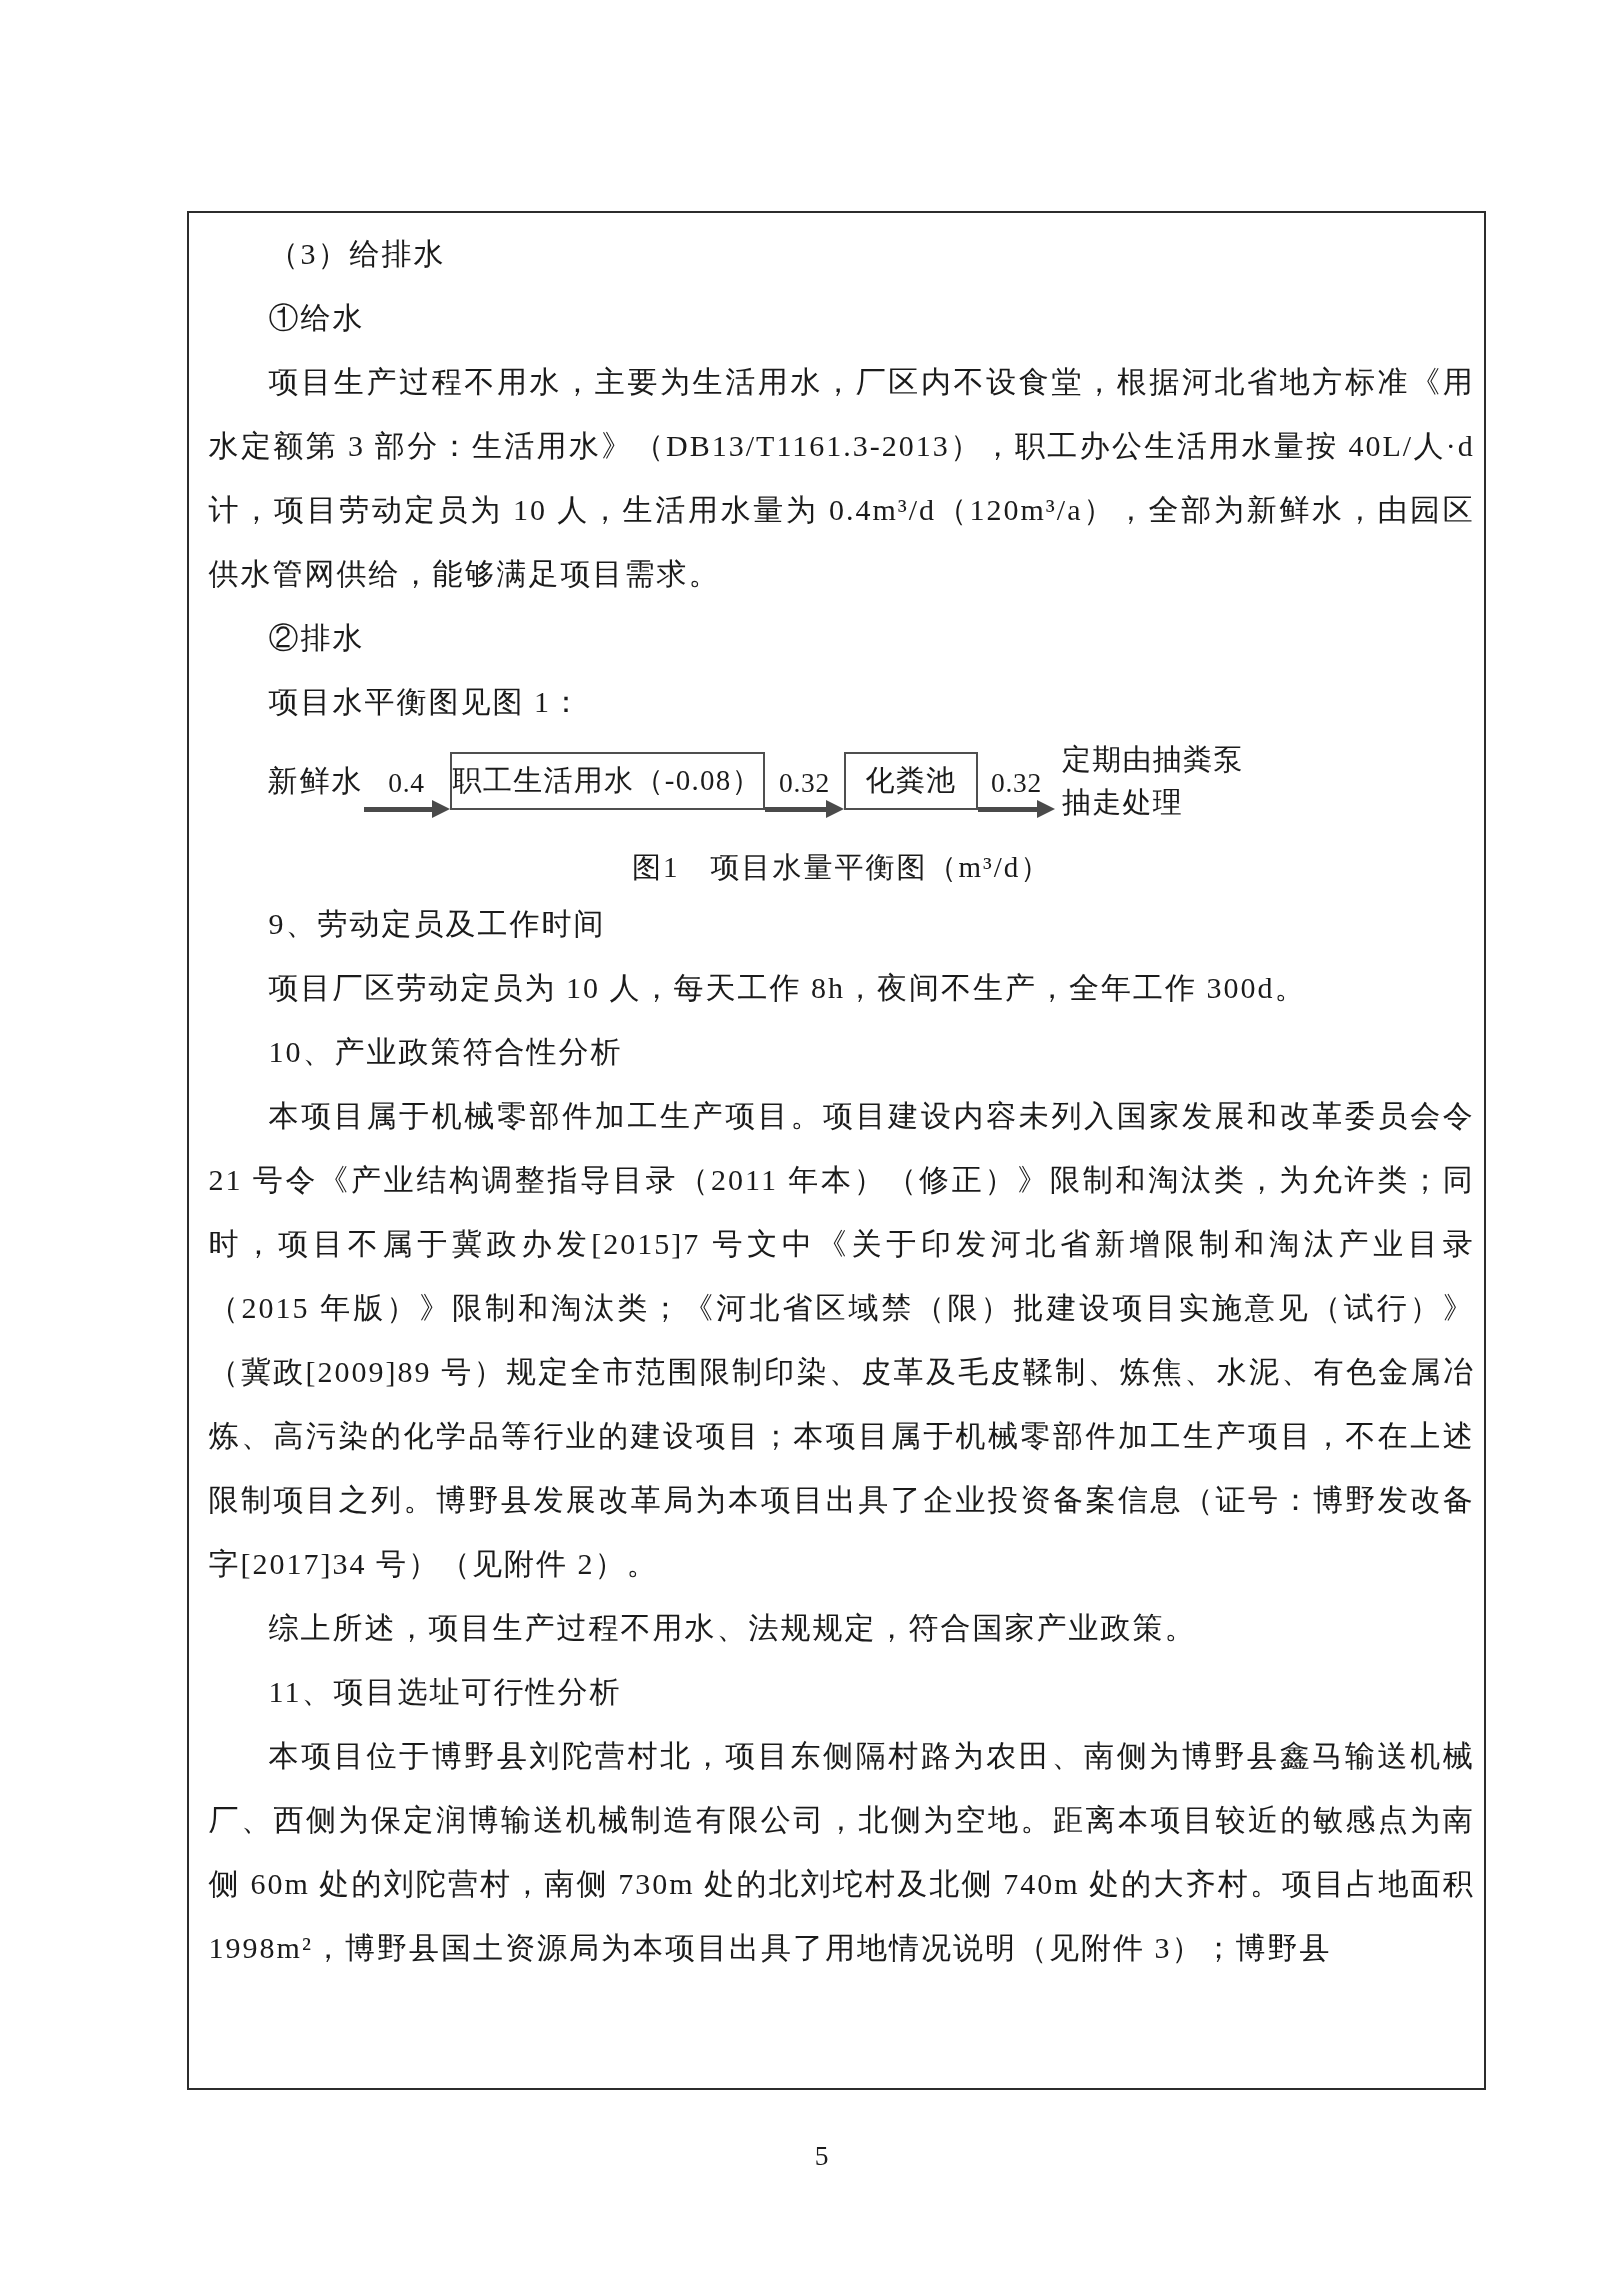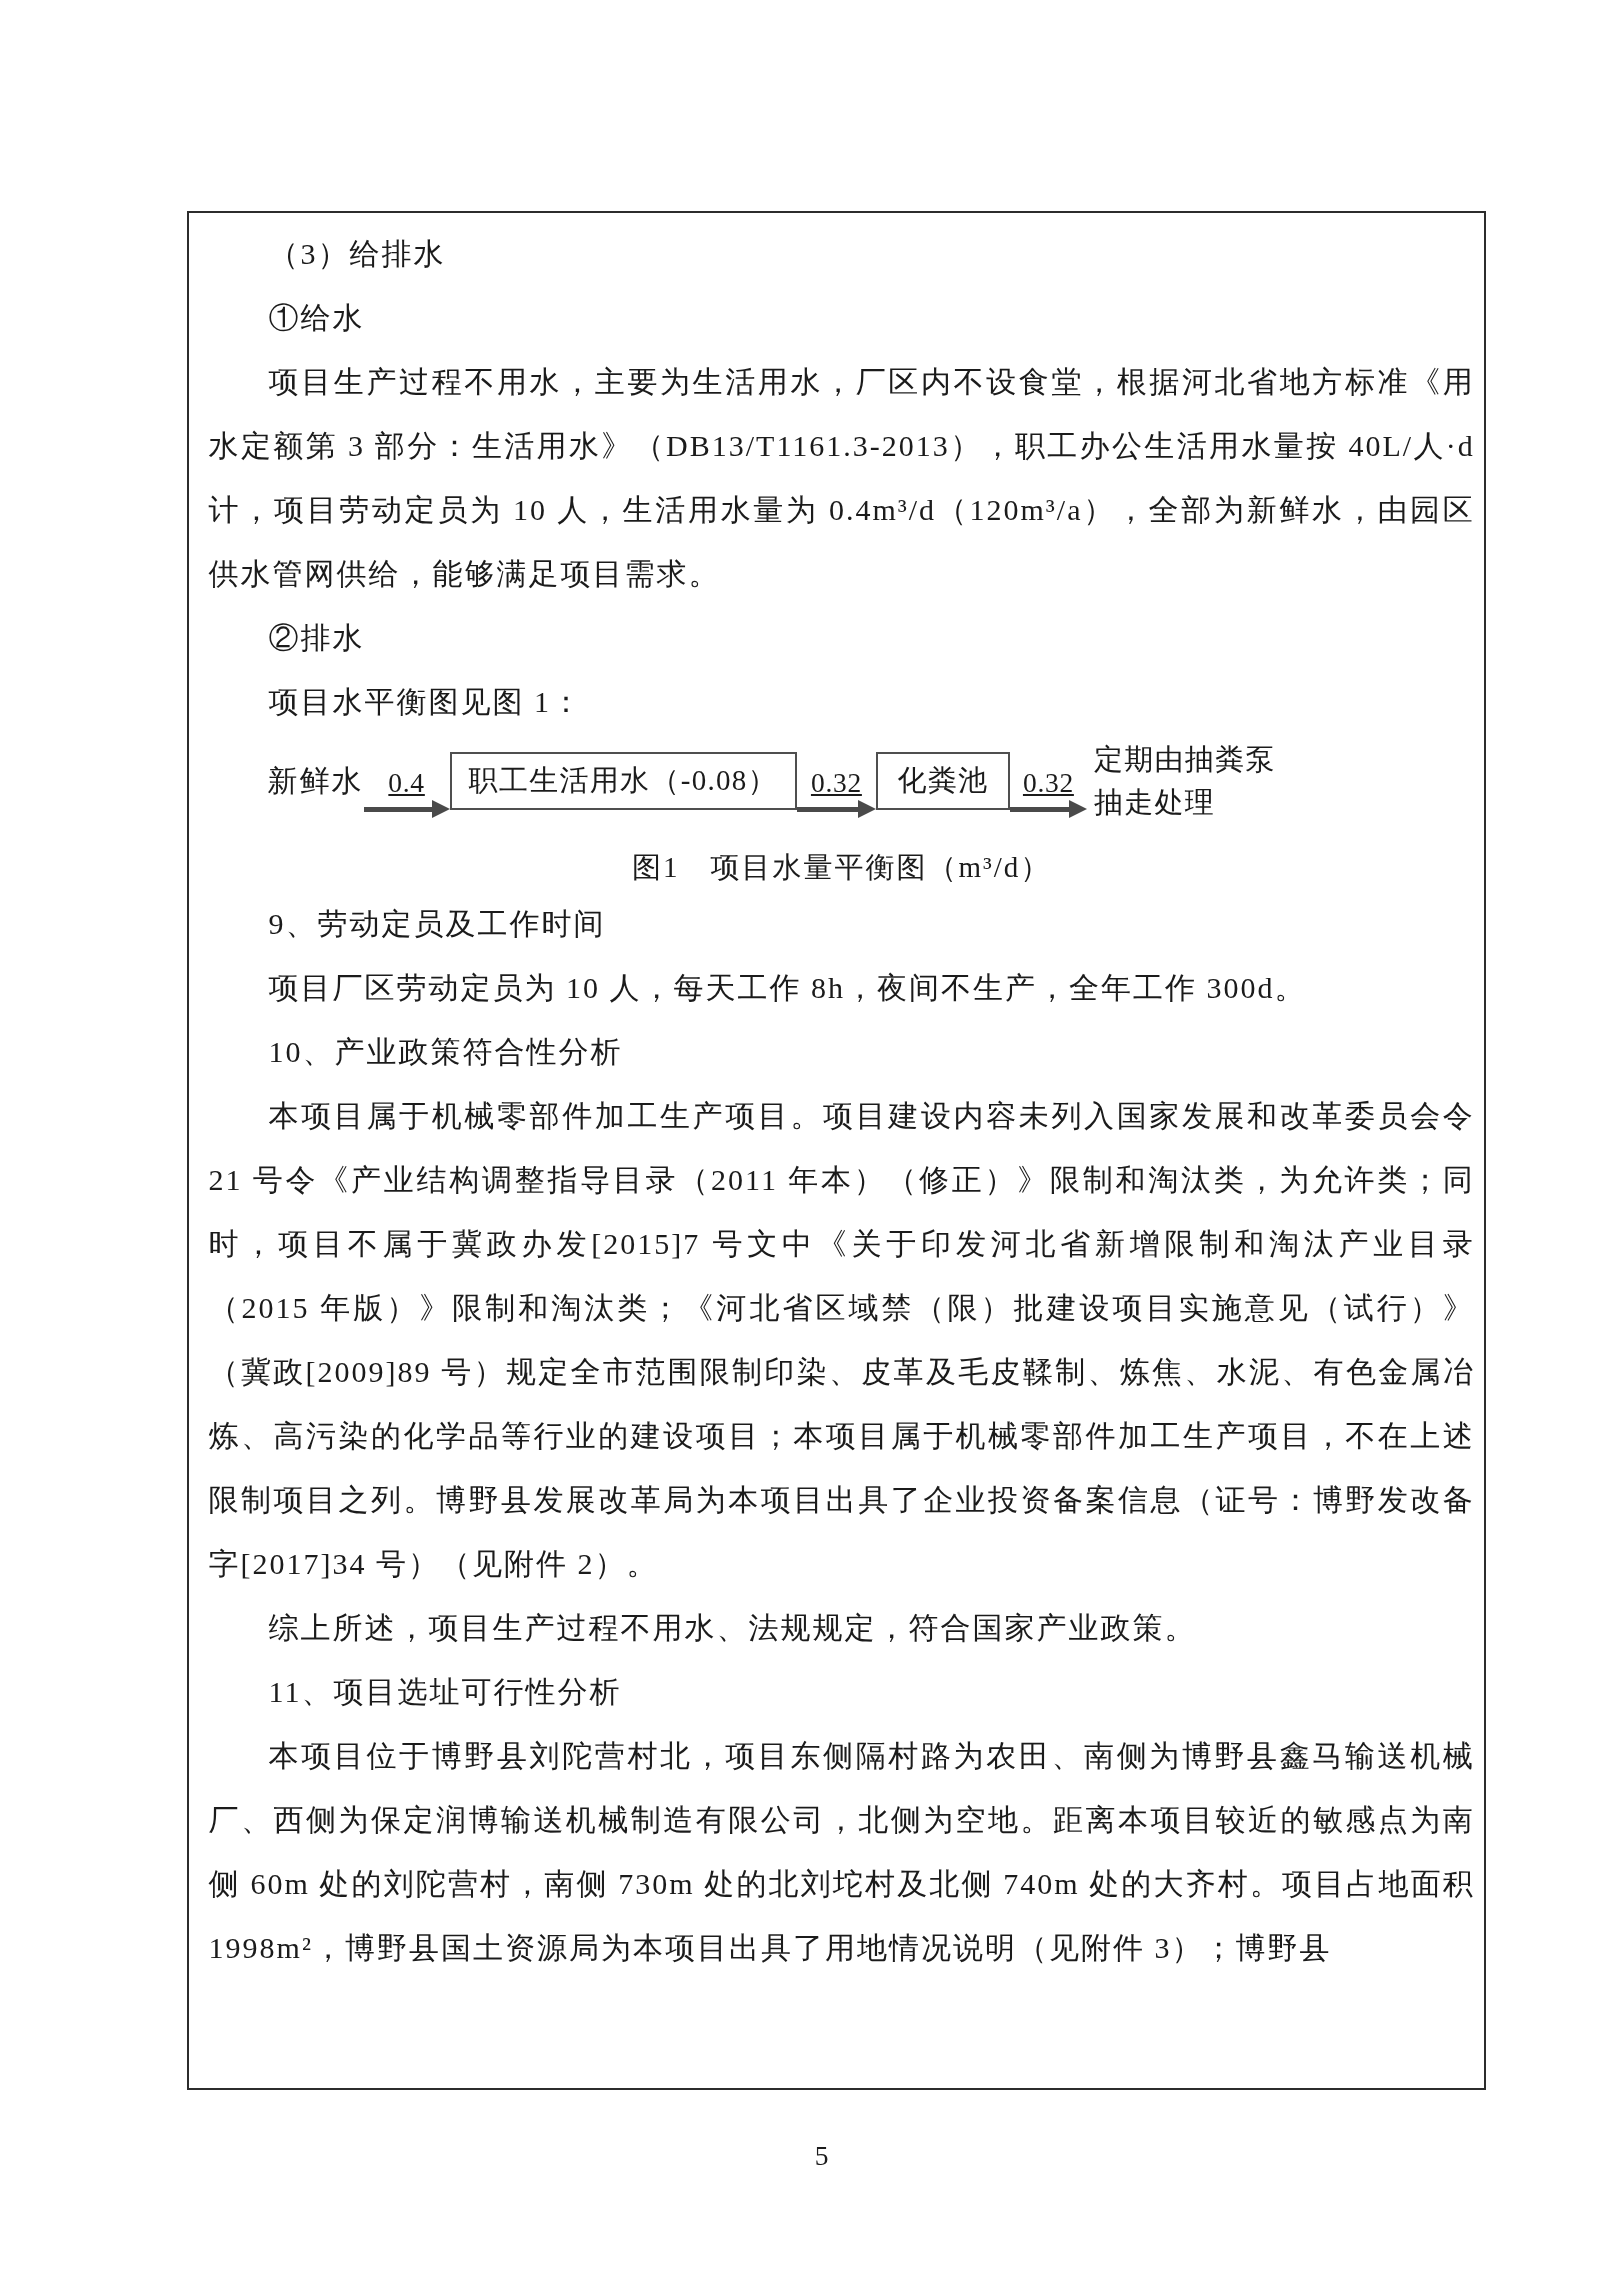--- a/index.html
+++ b/index.html
@@ -15,36 +15,36 @@
   }
   .para{
     margin:0;font-size:30px;line-height:64px;letter-spacing:2px;
     text-indent:2em;text-align:justify;text-justify:inter-character;
   }
   .figure{margin:3.9px 0 5.2px 0;}
   .flow-row{display:flex;align-items:center;margin-left:59px;height:86px;}
   .flow-source{font-size:30px;letter-spacing:2px;white-space:nowrap;}
   .flow-arrow{
     display:flex;flex-direction:column;align-items:center;justify-content:flex-end;
-    transform:translateY(13px);flex:0 0 auto;text-decoration:underline;
+    transform:translateY(13px);flex:0 0 auto;
   }
   .arrow-1{width:86px;}
   .arrow-2{width:79px;}
   .arrow-3{width:77px;}
   .flow-value{font-size:27.5px;line-height:29px;margin-bottom:2.6px;letter-spacing:0.7px;}
   .arrow-graphic{width:100%;height:19.6px;position:relative;}
   .arrow-graphic .shaft{position:absolute;left:0;right:14.4px;top:7.2px;height:5.2px;background:#4a4a4a;}
   .arrow-graphic .head{
     position:absolute;right:0;top:0;width:0;height:0;
     border-left:18.3px solid #4a4a4a;border-top:9.8px solid transparent;border-bottom:9.8px solid transparent;
   }
   .flow-box{
     border:2px solid #4f4f4f;background:#fff;font-size:29px;letter-spacing:1.3px;
     height:58px;display:flex;align-items:center;justify-content:center;
-    box-sizing:border-box;padding:0 17px;white-space:nowrap;flex:0 0 auto;
+    box-sizing:border-box;padding:0 1px;white-space:nowrap;flex:0 0 auto;
   }
   .box-1{min-width:314px;}
   .box-2{min-width:134px;}
   .flow-sink{font-size:29px;line-height:43px;margin-left:7px;letter-spacing:1.3px;white-space:nowrap;}
   .figure-caption{
     text-align:center;font-size:29px;letter-spacing:2px;
     margin-top:24px;line-height:39px;
   }
   .page-number{
     position:absolute;left:172px;top:2140px;width:1299px;

